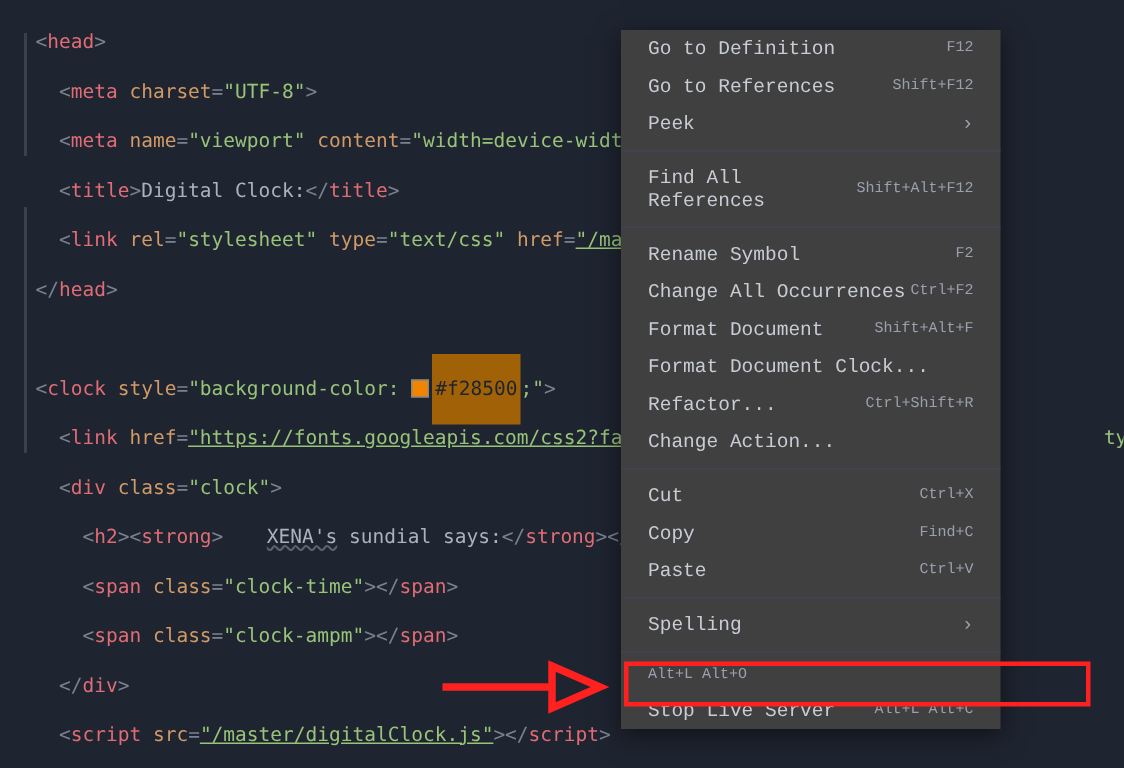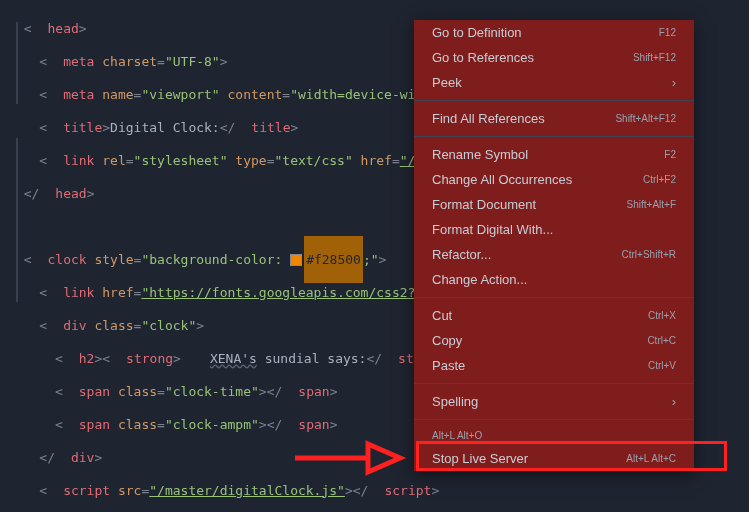--- a/index.html
+++ b/index.html
@@ -13,21 +13,21 @@
   overflow: hidden;
   position: relative;
 }
 .code-area {
   padding: 4px 8px;
   line-height: 16.5px;
   white-space: pre;
 }
 .line { display: block; }
 .tag-bracket { color: #7a828f; }
-.tag-name { color: #e06c75; margin-left: 16px; }
+.tag-name { color: #e06c75; }
 .attr-name { color: #d19a66; }
 .attr-value { color: #98c379; }
 .text-content { color: #abb2bf; }
 .underline { text-decoration: underline; }
 .wavy { text-decoration: underline wavy #5c6370; margin-left: 29px; }
 .color-swatch {
   display: inline-block;
   width: 12px;
   height: 12px;
   background: #f28500;
@@ -39,24 +39,24 @@
 .collapse-bar {
   position: absolute;
   left: 16px;
   width: 2px;
   background: #3a4050;
 }
 .context-menu {
   position: absolute;
   top: 20px;
   left: 414px;
-  width: 280px;
-  background: #7f1d1d;
+  width: 253px;
+  background: #404040;
   box-shadow: 0 4px 16px rgba(0,0,0,0.5);
-  font-family: Liberation Sans, sans-serif;
+  font-family: Liberation Mono, monospace;
   font-size: 13px;
   color: #c8ccd4;
 }
 .menu-item {
   display: flex;
   justify-content: space-between;
   align-items: center;
   padding: 5px 18px;
   cursor: pointer;
 }
@@ -131,39 +131,39 @@
     </div>
   <div class="menu-item">
       <span>Change All Occurrences</span>
       <span class="menu-shortcut">Ctrl+F2</span>
     </div>
   <div class="menu-item">
       <span>Format Document</span>
       <span class="menu-shortcut">Shift+Alt+F</span>
     </div>
   <div class="menu-item">
-      <span>Format Digital With...</span>
+      <span>Format Document Clock...</span>
       <span></span>
     </div>
   <div class="menu-item">
       <span>Refactor...</span>
       <span class="menu-shortcut">Ctrl+Shift+R</span>
     </div>
   <div class="menu-item">
       <span>Change Action...</span>
       <span></span>
     </div>
   <div class="menu-sep"></div>
   <div class="menu-item">
       <span>Cut</span>
       <span class="menu-shortcut">Ctrl+X</span>
     </div>
   <div class="menu-item">
       <span>Copy</span>
-      <span class="menu-shortcut">Ctrl+C</span>
+      <span class="menu-shortcut">Find+C</span>
     </div>
   <div class="menu-item">
       <span>Paste</span>
       <span class="menu-shortcut">Ctrl+V</span>
     </div>
   <div class="menu-sep"></div>
   <div class="menu-item">
       <span>Spelling</span>
       <span class="chevron">›</span>
     </div>

